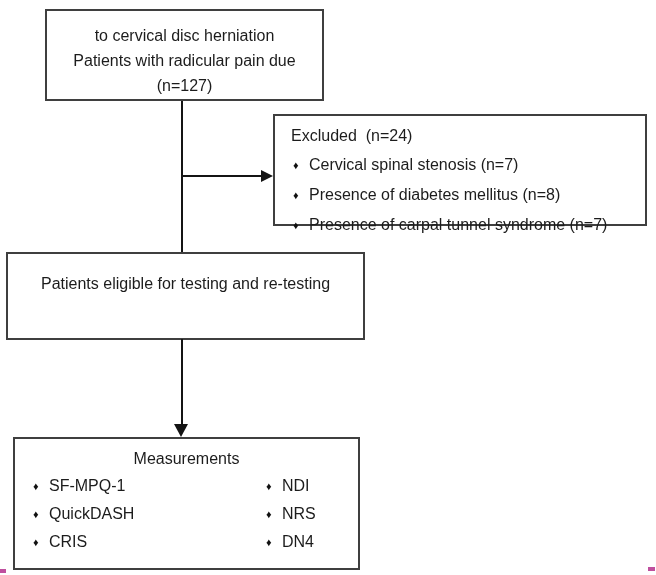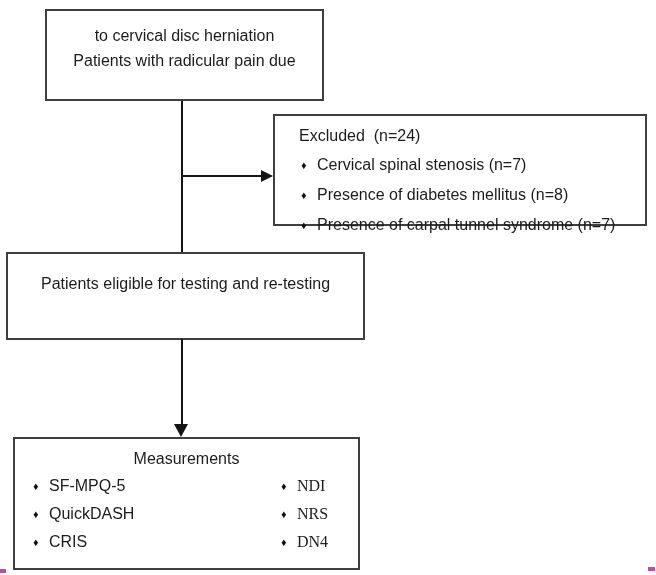--- a/index.html
+++ b/index.html
@@ -26,21 +26,21 @@
   
   .box-patients {
     left: 45px; top: 9px; width: 279px; height: 92px;
     text-align: center;
     padding-top: 12px;
     line-height: 25px;
   }
   
   .box-excluded {
     left: 273px; top: 114px; width: 374px; height: 112px;
-    padding: 5px 0 0 12px;
+    padding: 5px 0 0 4px;
   }
   .ex-title {
     margin: 2px 0 1px 12px;
     line-height: 26px;
     white-space: pre;
   }
   .ex-item {
     padding-left: 14px;
     line-height: 30px;
     white-space: nowrap;
@@ -59,21 +59,21 @@
   .m-title {
     text-align: center;
     margin-top: 9px;
     line-height: 21px;
   }
   .m-col {
     position: absolute;
     top: 33px;
   }
   .m-col-left  { left: 18px; }
-  .m-col-right { left: 266px; font-family: Liberation Serif, serif; }
+  .m-col-right { left: 251px; }
   .m-item {
     line-height: 27px;
     white-space: nowrap;
   }
   .bullet {
     display: inline-block;
     width: 16px;
     font-size: 11px;
     vertical-align: 1px;
     color: #111111;
@@ -111,20 +111,21 @@
   .mark-br { left: 648px; top: 567px; width: 7px; height: 4px; }
 </style>
 </head>
 <body>
 
 <div class="stage">
 
   <div class="box box-patients">
     <div>to cervical disc herniation</div>
     <div>Patients with radicular pain due</div>
+    <div>(n=127)</div>
   </div>
 
   <div class="vline v1"></div>
 
   <div class="hline branch"></div>
   <div class="arrowhead-right"></div>
 
   <div class="box box-excluded">
     <div class="ex-title">Excluded  (n=24)</div>
     <div class="ex-item">
@@ -142,21 +143,21 @@
     <div>Patients eligible for testing and re-testing</div>
   </div>
 
   <div class="vline v2"></div>
   <div class="arrowhead-down"></div>
 
   <div class="box box-measurements">
     <div class="m-title">Measurements</div>
     <div class="m-col m-col-left">
       <div class="m-item">
-        <span class="bullet">♦</span><span>SF-MPQ-5</span>
+        <span class="bullet">♦</span><span>SF-MPQ-1</span>
       </div>
       <div class="m-item">
         <span class="bullet">♦</span><span>QuickDASH</span>
       </div>
       <div class="m-item">
         <span class="bullet">♦</span><span>CRIS</span>
       </div>
     </div>
     <div class="m-col m-col-right">
       <div class="m-item">

